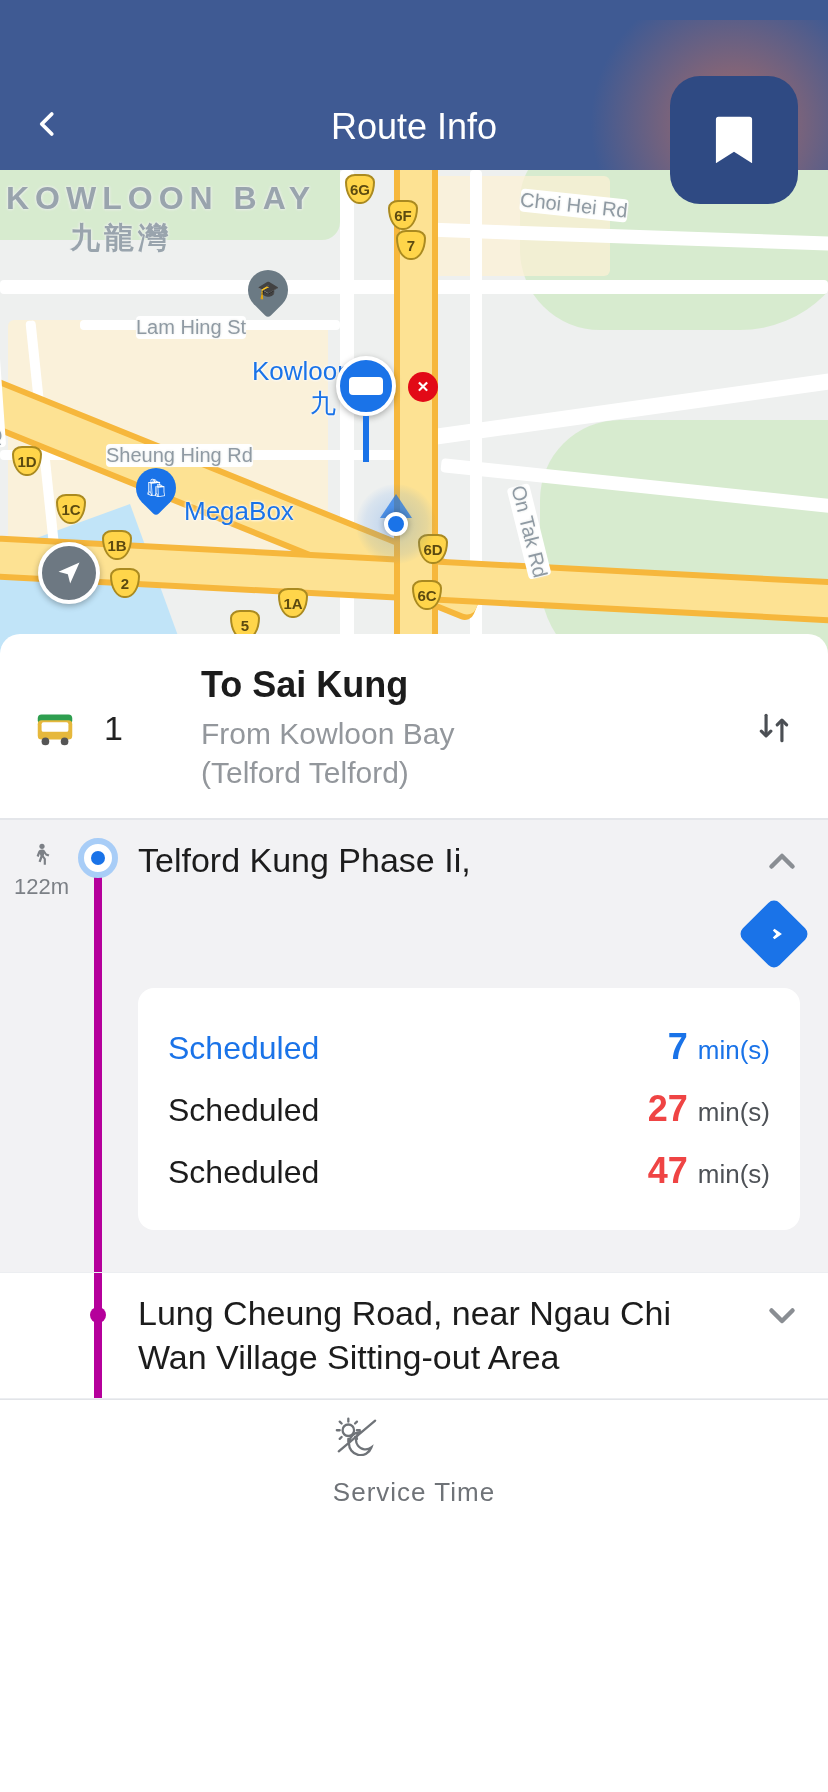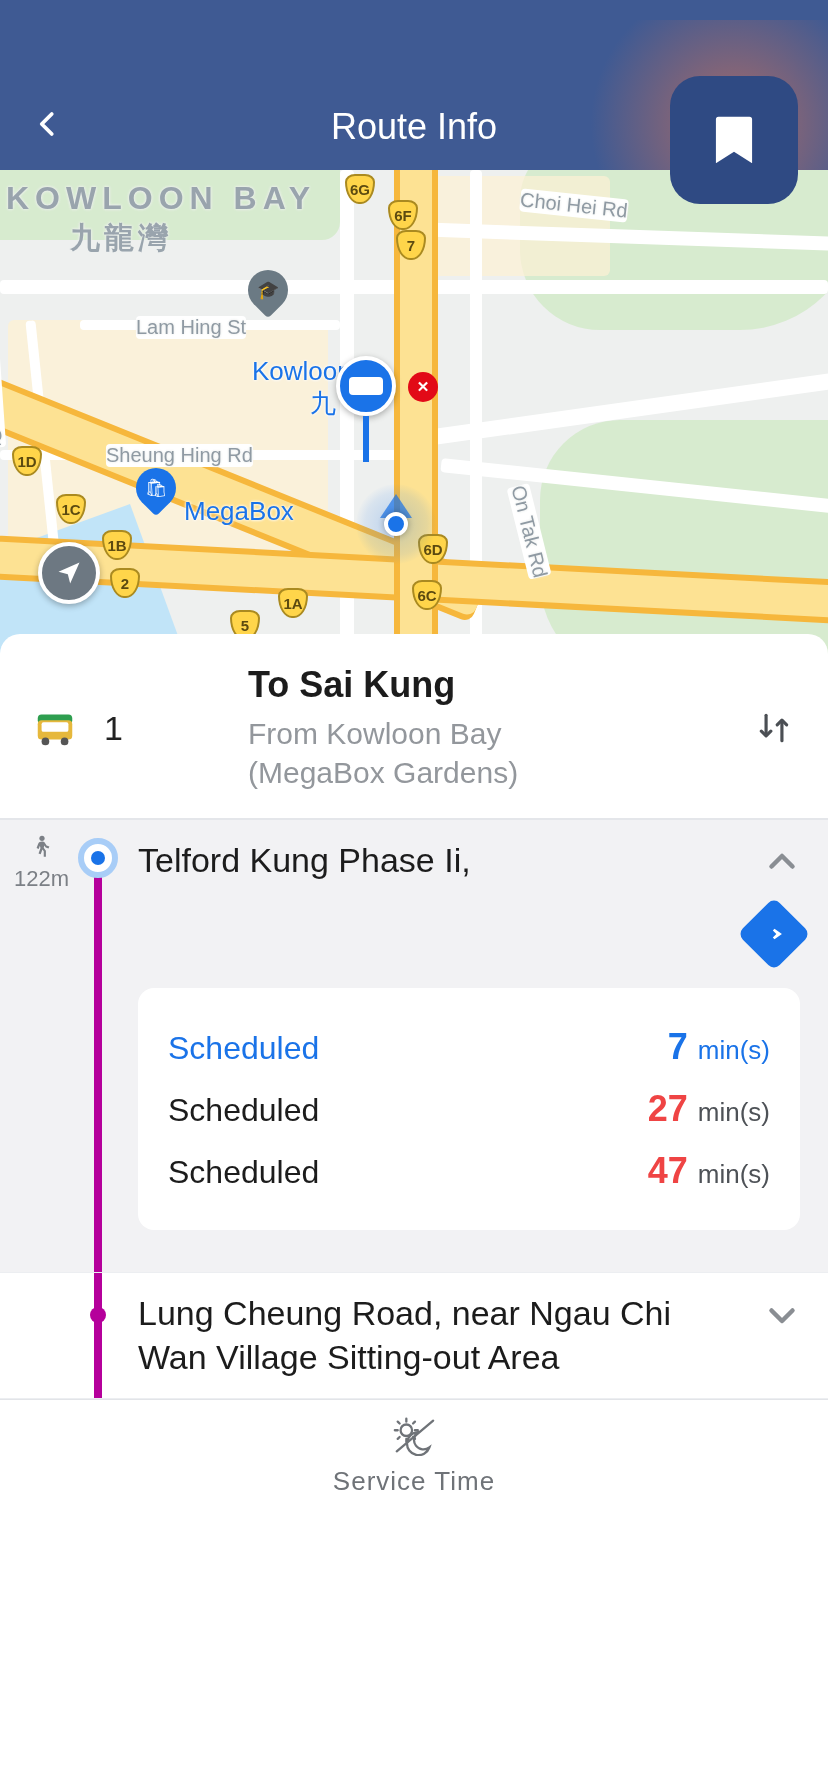--- a/index.html
+++ b/index.html
@@ -110,31 +110,31 @@
   .map .locate-btn svg { width:28px; height:28px; }
 
   
   .route-card {
     position:relative; background:#fff; border-radius: 20px 20px 0 0; margin-top:-20px;
     padding: 30px 32px 26px 32px; display:flex; align-items:center; gap: 24px;
     border-bottom: 2px solid #e4e6ea;
   }
   .route-card .bus-icon { width:46px; height:46px; display:flex; align-items:center; justify-content:center; }
   .route-card .route-no { font-size:34px; font-weight:400; color:#222; margin-left:2px; min-width:26px; }
-  .route-card .dest { flex:1; margin-left:94px; }
+  .route-card .dest { flex:1; margin-left:47px; }
   .route-card .dest .to { font-size:36px; font-weight:600; color:#1c1c1c; margin-bottom:8px; }
   .route-card .dest .from { font-size:30px; color:#93979c; line-height:1.3; }
   .route-card .swap { width:44px; height:44px; color:#4b4f54; display:flex; align-items:center; justify-content:center; }
 
   
   .stops { background:#fff; }
   .stop { position:relative; display:flex; border-bottom:1px solid #eceef1; }
   .stop.expanded { background:#f2f2f4; }
   .stop .gutter { width:130px; position:relative; flex-shrink:0; }
-  .stop .gutter .walk { position:absolute; left:14px; top:10px; text-align:right; color:#7c8086; font-size:22px; }
+  .stop .gutter .walk { position:absolute; left:14px; top:18px; text-align:right; color:#7c8086; font-size:22px; }
   .stop .gutter .walk svg { width:26px; height:34px; display:block; margin: 0 auto 2px; }
   .stop .gutter .line { position:absolute; left:94px; top:0; bottom:0; width:8px; background:#b5009b; }
   .stop.first .gutter .line { top:38px; }
   .stop .gutter .node {
     position:absolute; left:78px; top:18px; width:40px; height:40px; border-radius:50%;
     background:#fff; border:6px solid #a8cdf7; display:flex; align-items:center; justify-content:center;
   }
   .stop .gutter .node::after { content:""; width:14px; height:14px; background:#1a73e8; border-radius:50%; }
   .stop .gutter .node.small {
     width:16px; height:16px; left:90px; top:34px; border:none; background:#b5009b;
@@ -158,21 +158,21 @@
   .eta-row .unit { font-size:26px; color:#4e5257; }
   .eta-row.hl .lbl { color:#1a73e8; }
   .eta-row.hl .num { color:#1a73e8; }
   .eta-row.hl .unit { color:#1a73e8; }
 
   
   .bottom {
     border-top:1px solid #e2e4e8; height:152px; display:flex; align-items:flex-start; justify-content:center; padding-top:16px;
     background:#fff;
   }
-  .service-time { display:flex; flex-direction:column; align-items:center; gap:10px; color:#6f7378; }
+  .service-time { display:flex; flex-direction:column; gap:21px; color:#6f7378; }
   .service-time .icn { width:46px; height:40px; position:relative; }
   .service-time .txt { font-size:26px; letter-spacing:1px; }
 </style>
 </head>
 <body>
 
 <div class="header">
   <div class="back">
     <svg viewBox="0 0 24 24" width="30" height="30" fill="none" stroke="#fff" stroke-width="3" stroke-linecap="round" stroke-linejoin="round">
         <polyline points="15 4 7 12 15 20"></polyline>
@@ -274,21 +274,21 @@
       <rect x="10" y="18" width="28" height="10" rx="2" fill="#fff"></rect>
       <circle cx="14" cy="38" r="4" fill="#555"></circle>
         <circle cx="34" cy="38" r="4" fill="#555"></circle>
     </svg>
   </div>
   <div class="route-no">1</div>
   <div class="dest">
     <div class="to"><span>To </span><span>Sai Kung</span></div>
     <div class="from">
       <span>From Kowloon Bay</span><br>
-      <span>(MegaBox Gardens)</span>
+      <span>(Telford Telford)</span>
     </div>
   </div>
   <div class="swap">
     <svg viewBox="0 0 24 24" width="38" height="38" fill="none" stroke="#4b4f54" stroke-width="2" stroke-linecap="round" stroke-linejoin="round">
       <path d="M7 4v12"></path>
         <path d="M4 14l3 3 3-3"></path>
       <path d="M17 20V8"></path>
         <path d="M14 10l3-3 3 3"></path>
     </svg>
   </div>

